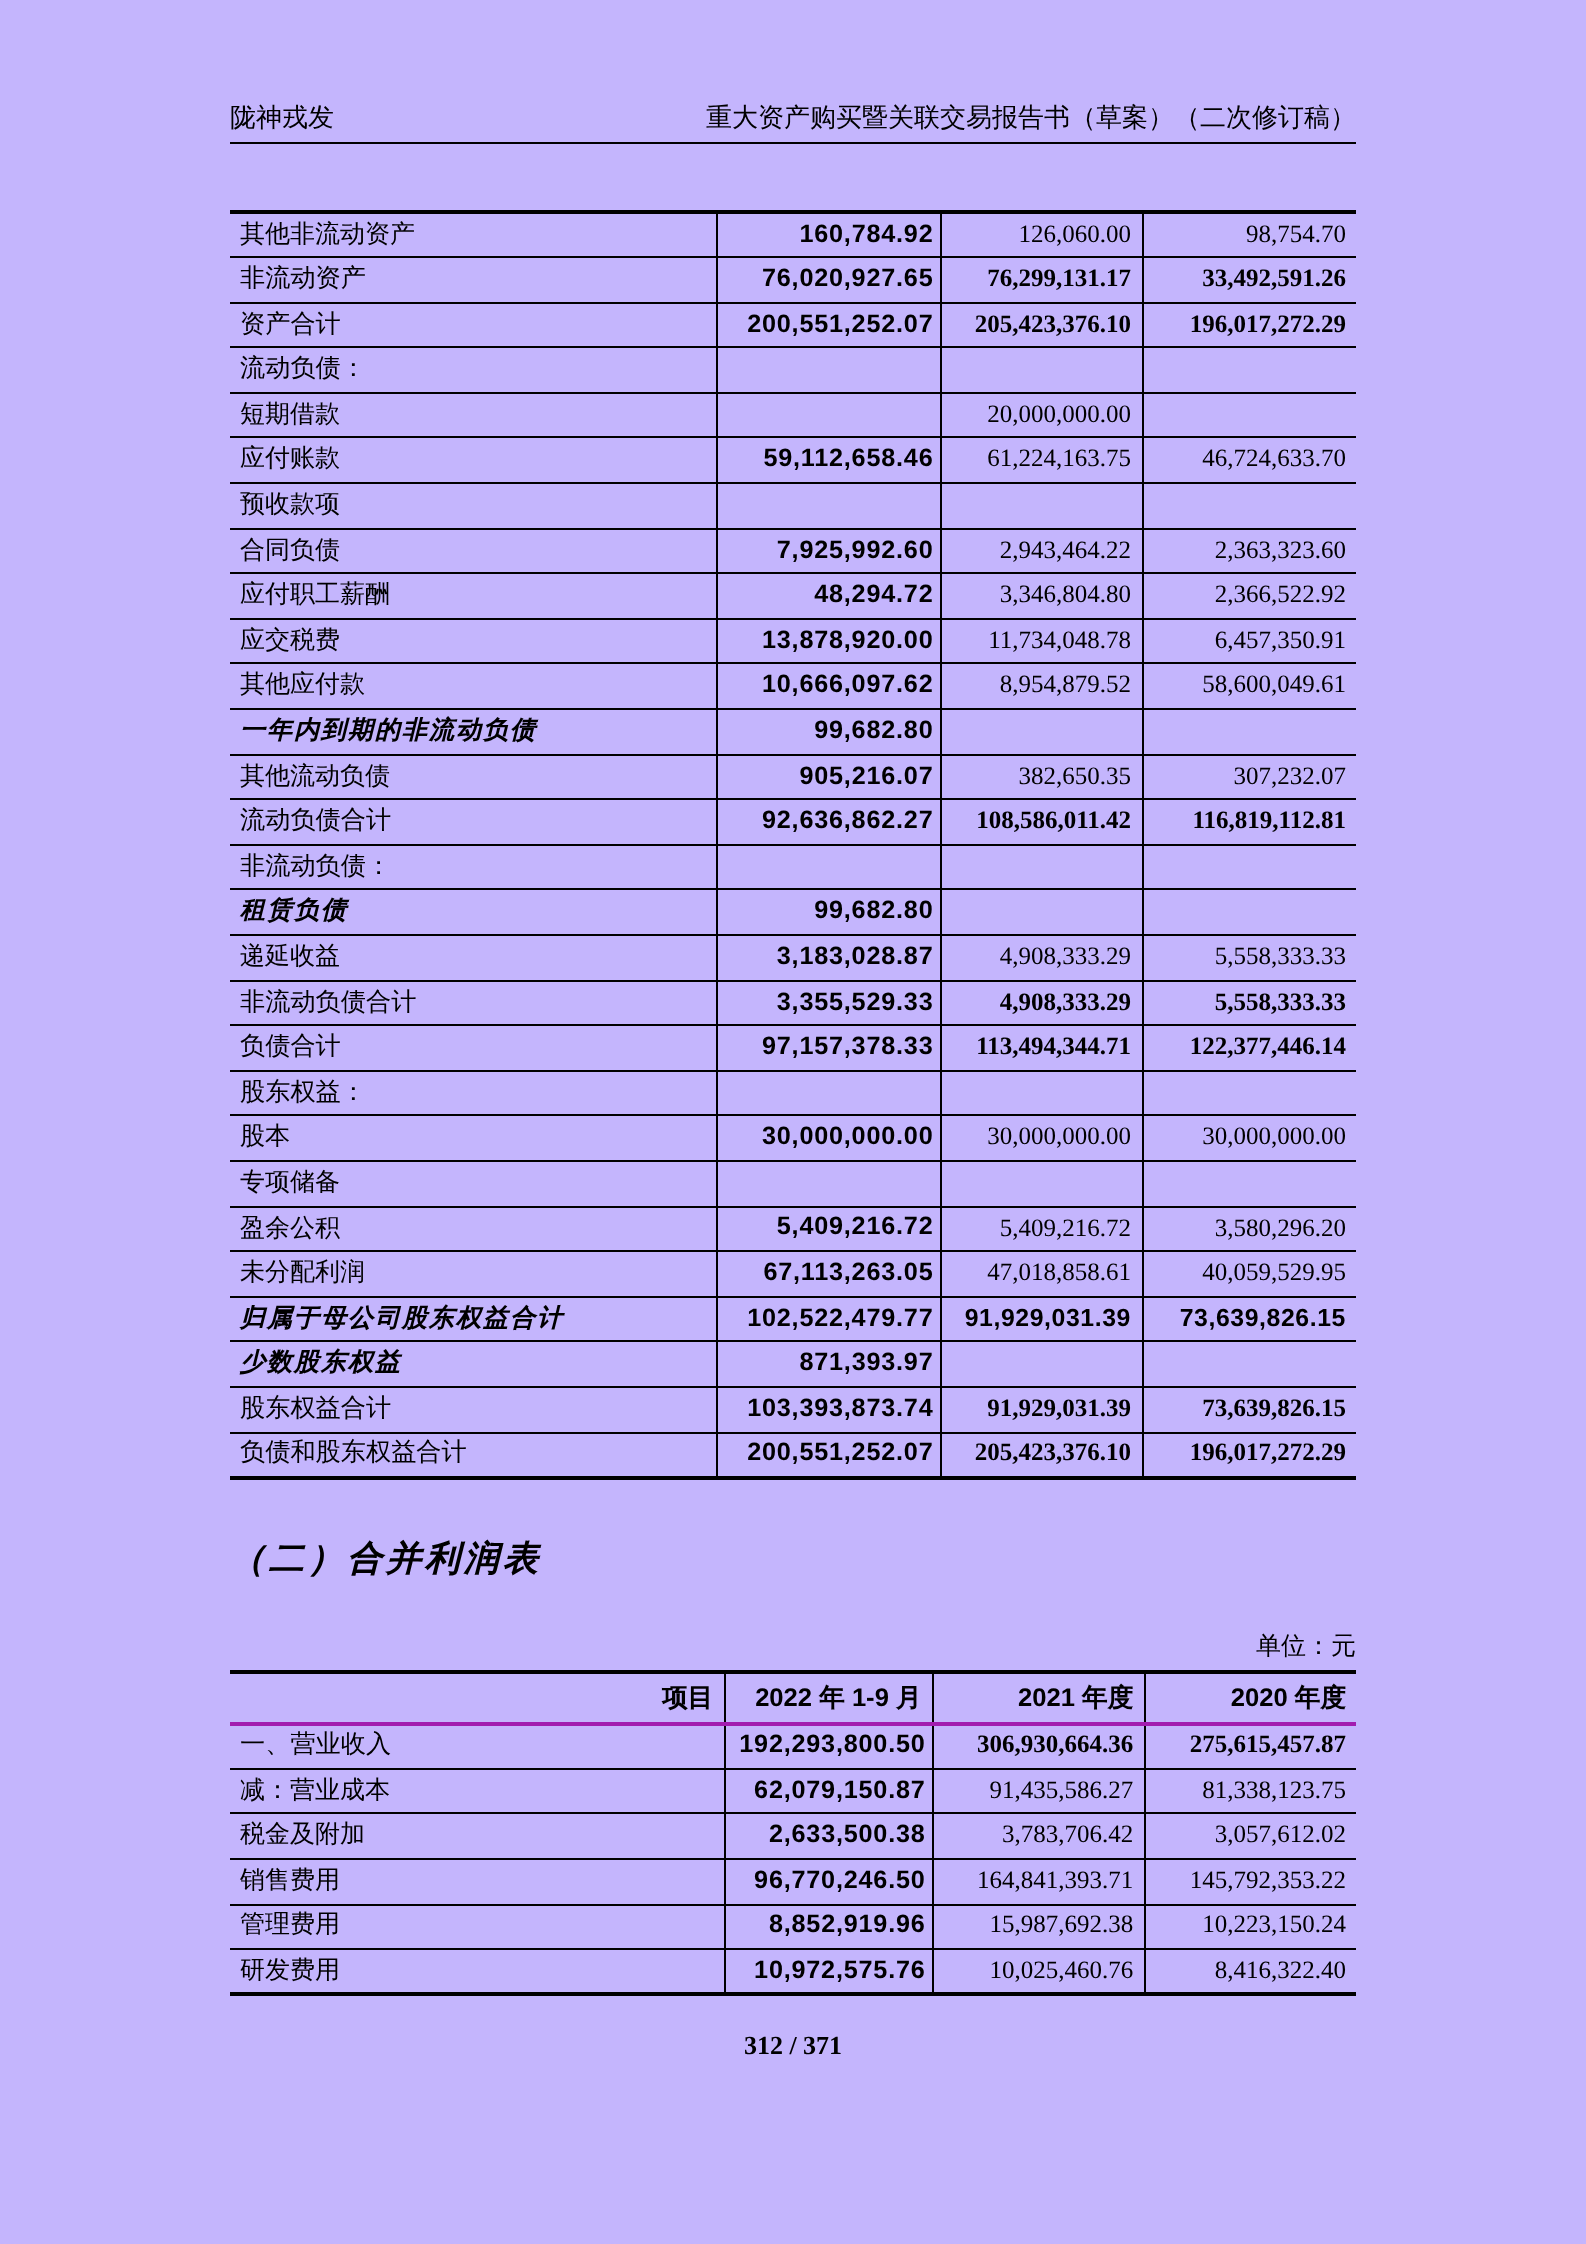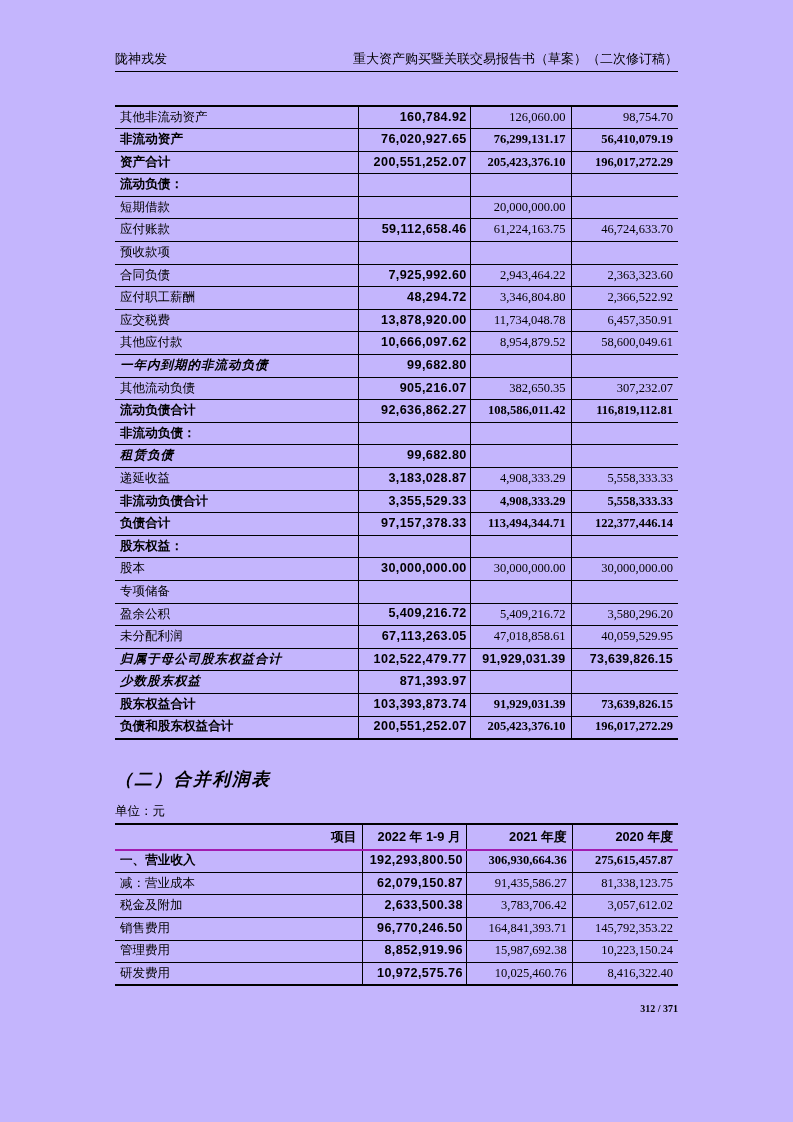--- a/index.html
+++ b/index.html
@@ -44,21 +44,21 @@
     font-family: "Liberation Sans", "DejaVu Sans", sans-serif;
     font-weight: bold;
     text-align: right;
     height: 26px;
     font-size: 12.8px;
     border-bottom: 2px solid #a21caf;
   }
   td.lbl { text-align: left; }
   td.lbl.g {
     font-family: "Liberation Sans", "DejaVu Sans", sans-serif;
-    font-weight: bold;
+    font-weight: normal;
     font-size: 12.6px;
   }
   td.lbl.k {
     font-weight: bold;
     font-style: italic;
     letter-spacing: 1px;
   }
   td.num { text-align: right; padding-right: 8px; }
   td.num.c2 {
     font-family: "Liberation Sans", "DejaVu Sans", sans-serif;
@@ -77,29 +77,29 @@
   #balance-table { margin-top: 33px; }
   
   .section-title {
     margin-top: 27px;
     font-size: 17.5px;
     font-weight: bold;
     font-style: italic;
     letter-spacing: 2px;
   }
   .unit-label {
-    margin-top: 12px;
-    text-align: left;
+    margin-top: 24px;
+    text-align: right;
     font-size: 12.5px;
     margin-bottom: 3px;
   }
   .pg-footer {
     margin-top: 17px;
-    text-align: right;
-    font-size: 10px;
+    text-align: center;
+    font-size: 13px;
     font-weight: bold;
   }
 </style>
 </head>
 <body>
 
 <div class="page">
 
   <div class="pg-header">
     <span>陇神戎发</span>
@@ -117,21 +117,21 @@
         <tr>
           <td class="lbl">其他非流动资产</td>
           <td class="num c2">160,784.92</td>
           <td class="num">126,060.00</td>
           <td class="num">98,754.70</td>
         </tr>
         <tr>
           <td class="lbl g">非流动资产</td>
           <td class="num c2">76,020,927.65</td>
           <td class="num b">76,299,131.17</td>
-          <td class="num b">56,410,079.19</td>
+          <td class="num b">33,492,591.26</td>
         </tr>
         <tr>
           <td class="lbl g">资产合计</td>
           <td class="num c2">200,551,252.07</td>
           <td class="num b">205,423,376.10</td>
           <td class="num b">196,017,272.29</td>
         </tr>
         <tr>
           <td class="lbl g">流动负债：</td>
           <td class="num c2"></td>

